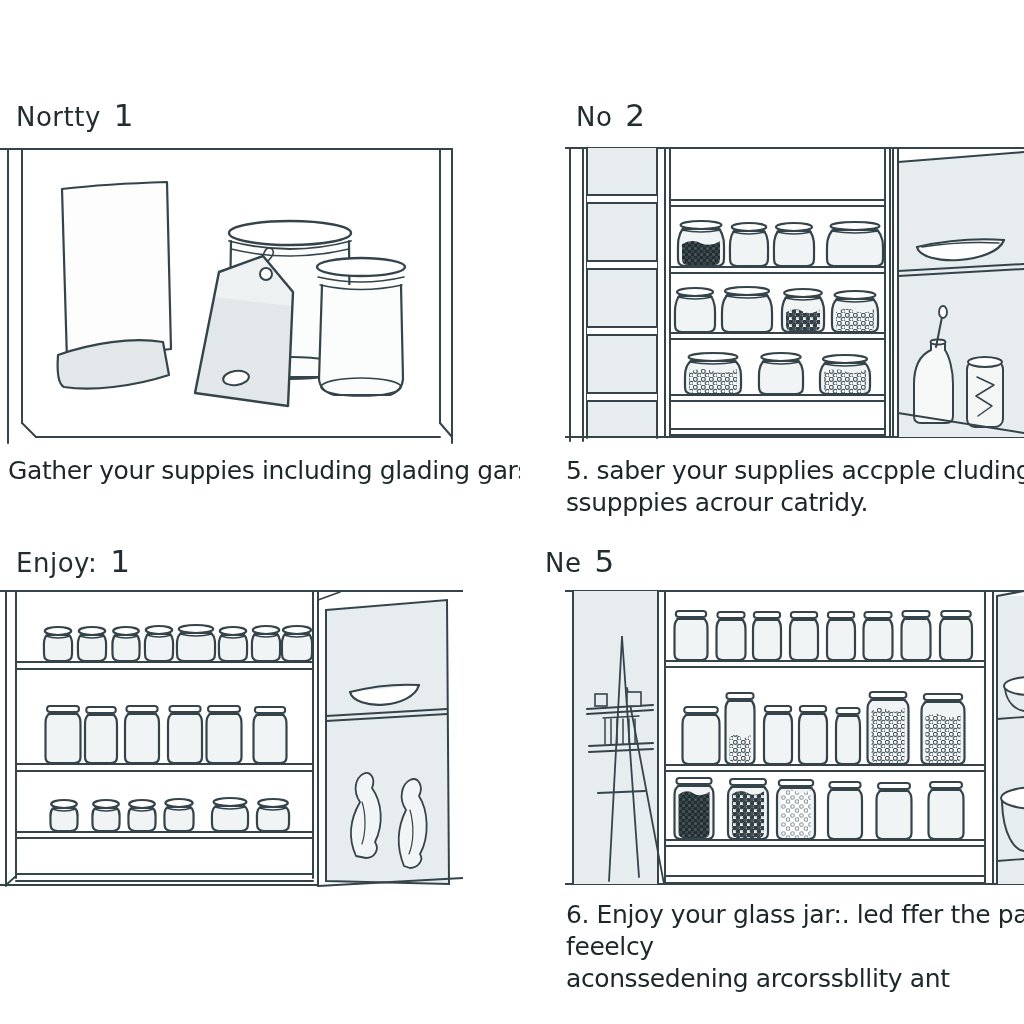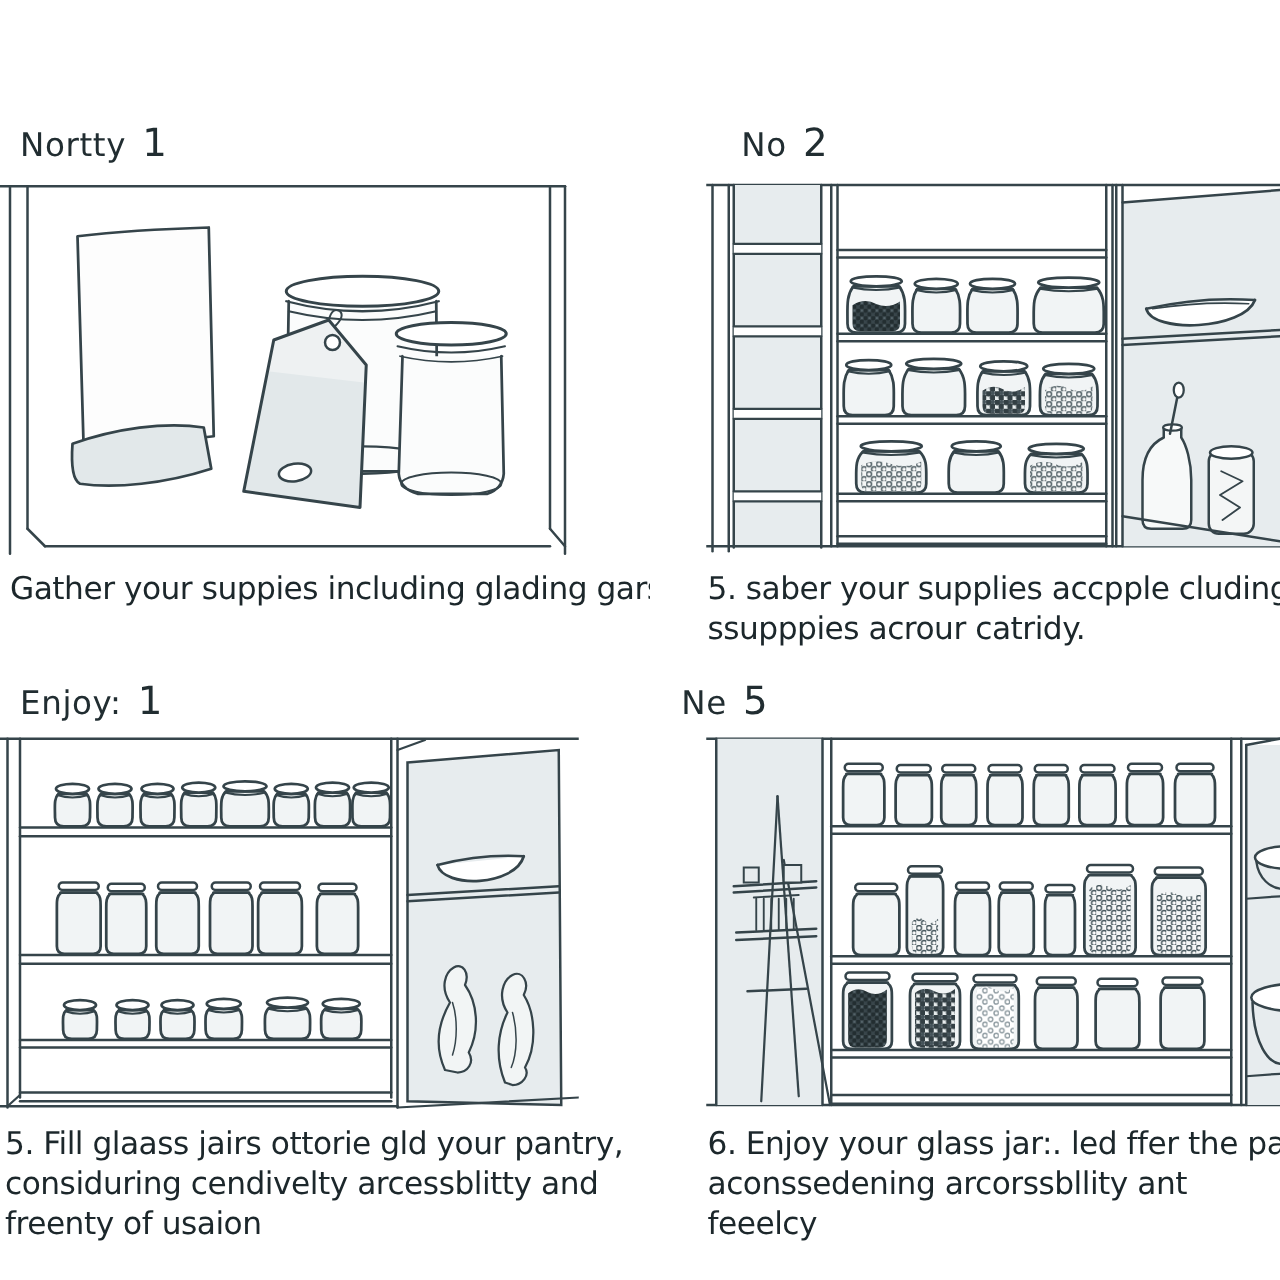--- a/index.html
+++ b/index.html
@@ -41,21 +41,21 @@
     </pattern>
   </defs>
 </svg>
 
 <div class="sheet">
 
   <div class="q-label" style="left:16px;top:72px">
     <span>Nortty</span>
     <span class="num">1</span>
   </div>
-  <div class="q-label" style="left:593px;top:72px">
+  <div class="q-label" style="left:576px;top:72px">
     <span>No</span>
     <span class="num">2</span>
   </div>
   <div class="q-label" style="left:16px;top:518px">
     <span>Enjoy:</span>
     <span class="num">1</span>
   </div>
   <div class="q-label" style="left:545px;top:518px">
     <span>Ne</span>
     <span class="num">5</span>
@@ -383,23 +383,18 @@
 
   <div class="caption" style="left:8px;top:430px;width:512px">
     <div>Gather your suppies including glading gars</div>
     <div></div>
   </div>
   <div class="caption" style="left:566px;top:430px;width:458px">
     <div>5. saber your supplies accpple cluding sescrace</div>
     <div>ssupppies acrour catridy.</div>
     <div></div>
   </div>
-  <div class="caption" style="left:4px;top:874px;width:545px">
-    <div>5. Fill glaass jairs ottorie gld your pantry,</div>
-    <div>considuring cendivelty arcessblitty and</div>
-    <div>freenty of usaion</div>
-  </div>
   <div class="caption" style="left:566px;top:874px;width:458px">
     <div>6. Enjoy your glass jar:. led ffer the panty</div>
+    <div>feeelcy</div>
     <div>aconssedening arcorssbllity ant</div>
-    <div>feeelcy</div>
   </div>
 </div>
 
 </body></html>

